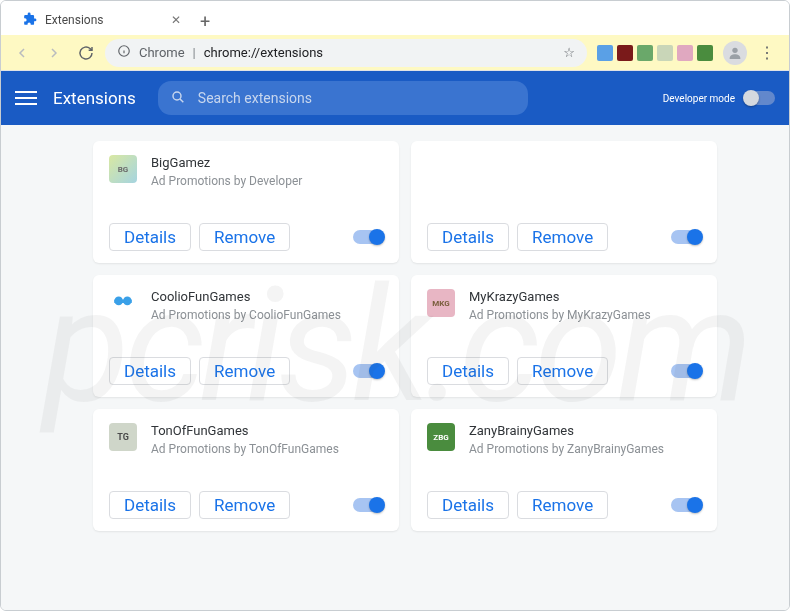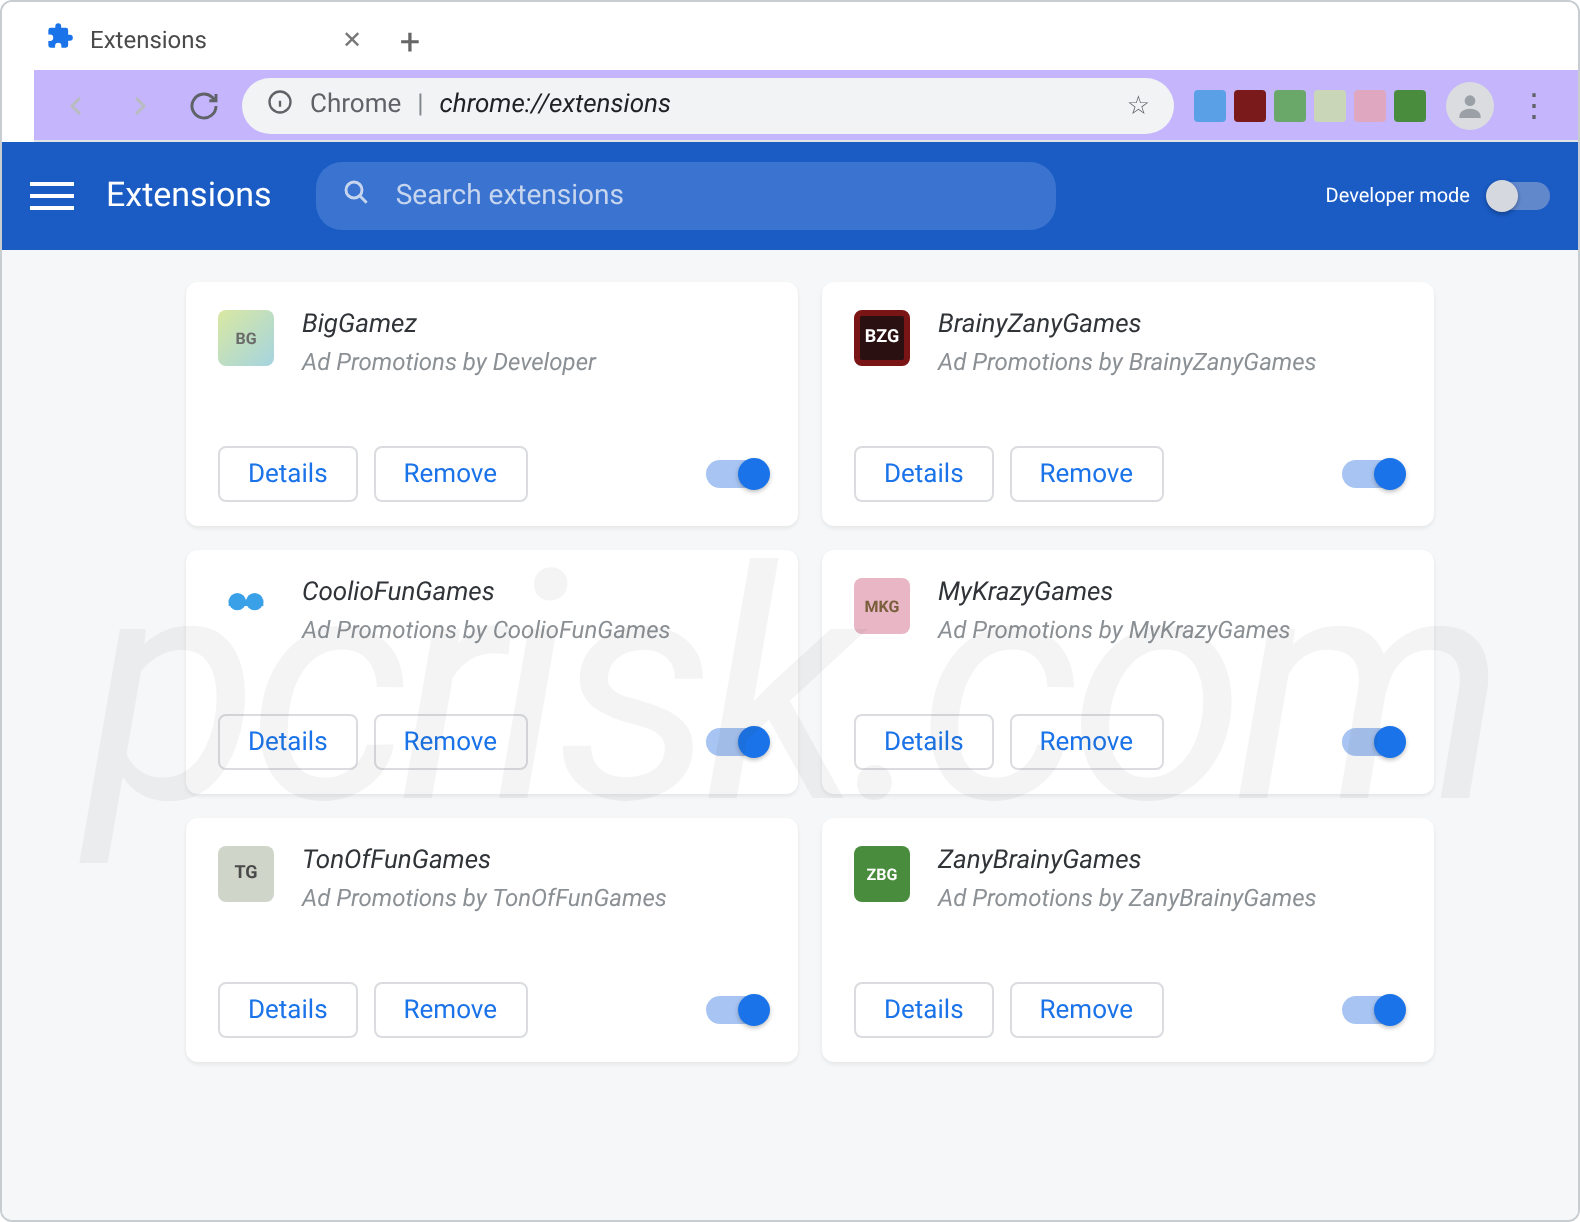--- a/index.html
+++ b/index.html
@@ -11,27 +11,27 @@
 .wc { width: 38px; height: 30px; display: flex; align-items: center; justify-content: center; font-size: 12px; color: #555; cursor: default; }
 
 
 .tabstrip { height: 34px; background: #fff; display: flex; align-items: flex-end; padding-left: 12px; position: relative; }
 .tab { height: 30px; width: 178px; background: #fff; border-radius: 6px 6px 0 0; display: flex; align-items: center; padding: 0 10px; font-size: 12px; color: #4a4a4a; gap: 8px; position: relative; }
 .tab .close { margin-left: auto; color: #777; font-size: 12px; }
 .puzzle-icon { color: #1a73e8; font-size: 14px; }
 .newtab { width: 28px; height: 28px; display: flex; align-items: center; justify-content: center; color: #666; font-size: 18px; }
 
 
-.toolbar { height: 36px; background: #c4b5fd; border-bottom: 1px solid #e1e3e5; display: flex; align-items: center; padding: 0 8px; gap: 6px; margin-left: 16px; }
+.toolbar { height: 36px; background: #fef9c3; border-bottom: 1px solid #e1e3e5; display: flex; align-items: center; padding: 0 8px; gap: 6px; }
 .tb-btn { width: 26px; height: 26px; display: flex; align-items: center; justify-content: center; color: #5f6368; border-radius: 50%; }
 .tb-btn.disabled { color: #b9bcbf; }
 .omnibox { flex: 1; height: 28px; background: #f1f3f4; border-radius: 14px; display: flex; align-items: center; padding: 0 12px; font-size: 13px; color: #5f6368; gap: 8px; }
 .omni-prefix { color: #5f6368; }
 .omni-div { color: #80868b; }
-.omni-url { color: #202124; font-style: italic; }
+.omni-url { color: #202124; }
 .omni-star { margin-left: auto; color: #5f6368; }
 .ext-icons { display: flex; gap: 4px; align-items: center; padding: 0 4px; }
 .ei { width: 16px; height: 16px; border-radius: 2px; }
 .avatar { width: 24px; height: 24px; border-radius: 50%; background: #dadce0; display: flex; align-items: center; justify-content: center; }
 .menu-dots { font-size: 16px; color: #5f6368; padding: 0 6px; }
 
 
 .appbar { height: 54px; background: #1a5bc4; display: flex; align-items: center; padding: 0 14px; color: #fff; gap: 16px; }
 .hamb { width: 22px; display: flex; flex-direction: column; gap: 4px; }
 .hamb span { height: 2px; background: #fff; }
@@ -42,25 +42,25 @@
 .devmode { margin-left: auto; display: flex; align-items: center; gap: 10px; font-size: 10px; }
 .toggle { width: 30px; height: 14px; background: #6288cc; border-radius: 7px; position: relative; }
 .toggle::after { content: ""; position: absolute; width: 16px; height: 16px; background: #d5d9df; border-radius: 50%; top: -1px; left: -2px; box-shadow: 0 1px 2px rgba(0,0,0,.3); }
 
 
 .content { flex: 1; background: #f5f7f8; overflow: auto; padding: 16px 16px 20px; }
 .grid { display: grid; grid-template-columns: 1fr 1fr; gap: 12px; width: 624px; margin: 0 auto 0 76px; }
 .card { background: #fff; border-radius: 6px; box-shadow: 0 1px 2px rgba(0,0,0,.08); padding: 14px 16px 12px; display: flex; flex-direction: column; height: 122px; }
 .card-top { display: flex; gap: 14px; }
 .ext-icon { width: 28px; height: 28px; border-radius: 4px; flex-shrink: 0; display: flex; align-items: center; justify-content: center; font-size: 8px; font-weight: 700; color: #fff; }
-.ext-meta { flex: 1; font-style: italic; }
+.ext-meta { flex: 1; }
 .ext-name { font-size: 13px; color: #303438; margin-bottom: 4px; }
 .ext-desc { font-size: 12px; color: #8b9095; }
 .card-bottom { margin-top: auto; display: flex; align-items: center; gap: 8px; }
-.pill { height: 28px; padding: 0 14px; border: 1px solid #dadce0; border-radius: 4px; background: #fff; color: #1a73e8; font-size: 13px; display: flex; align-items: center; cursor: pointer; }
+.pill { height: 28px; padding: 0 14px; border: 1px solid #dadce0; border-radius: 4px; background: #fff; color: #1a73e8; font-size: 17px; display: flex; align-items: center; cursor: pointer; }
 .switch-on { margin-left: auto; width: 30px; height: 14px; background: #a7c4f2; border-radius: 7px; position: relative; }
 .switch-on::after { content: ""; position: absolute; width: 16px; height: 16px; background: #1a73e8; border-radius: 50%; top: -1px; right: -2px; box-shadow: 0 1px 2px rgba(0,0,0,.25); }
 
 
 .ic-bg { background: linear-gradient(135deg,#d9e8a2,#a5d4e0); color:#6a6a6a; }
 .ic-bzg { background: #2a1010; border: 3px solid #7a1515; font-size: 9px; }
 .ic-cfg { width: 28px; height: 28px; display:flex; align-items:center; justify-content:center; }
 .ic-cfg svg { width: 26px; height: 26px; }
 .ic-mkg { background: #e8b6c4; font-size: 8px; color: #7a5f3d; }
 .ic-tg { background: #cfd6c9; font-size: 9px; color: #4a4a4a; }
@@ -171,27 +171,20 @@
               <div class="ext-desc">Ad Promotions by Developer</div>
             </div>
           </div>
           <div class="card-bottom">
             <div class="pill">Details</div>
             <div class="pill">Remove</div>
             <div class="switch-on"></div>
           </div>
         </div>
         <div class="card">
-          <div class="card-top">
-            <div class="ext-icon ic-bzg">BZG</div>
-            <div class="ext-meta">
-              <div class="ext-name">BrainyZanyGames</div>
-              <div class="ext-desc">Ad Promotions by BrainyZanyGames</div>
-            </div>
-          </div>
           <div class="card-bottom">
             <div class="pill">Details</div>
             <div class="pill">Remove</div>
             <div class="switch-on"></div>
           </div>
         </div>
         <div class="card">
           <div class="card-top">
             <div class="ext-icon ic-cfg">
               <svg viewBox="0 0 24 24" fill="#3aa0e8">

